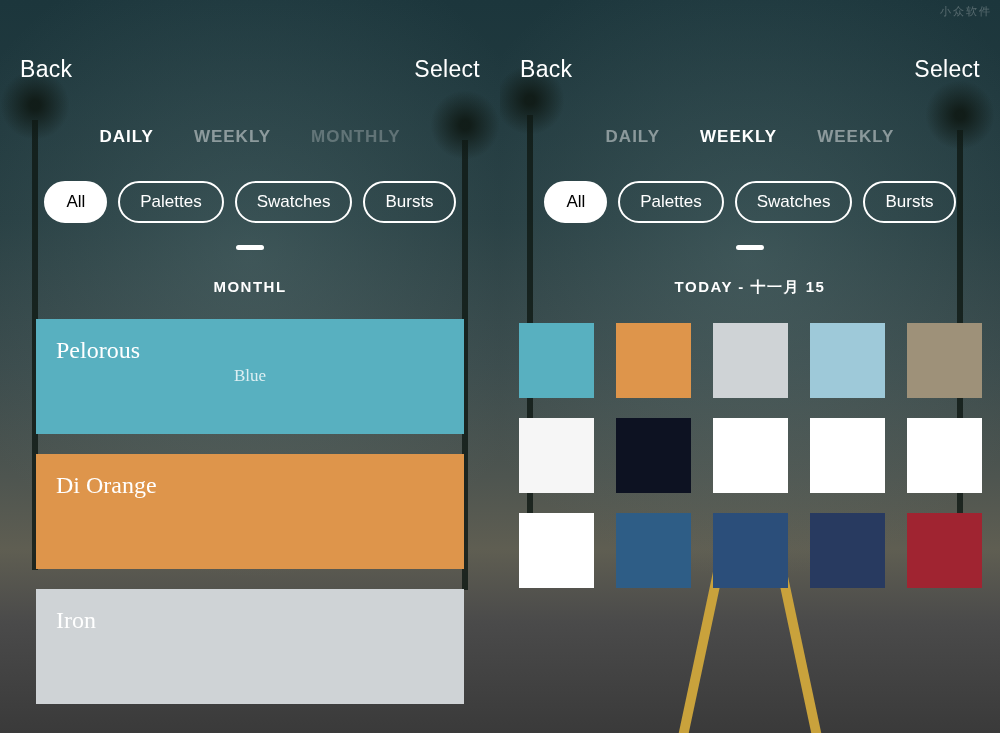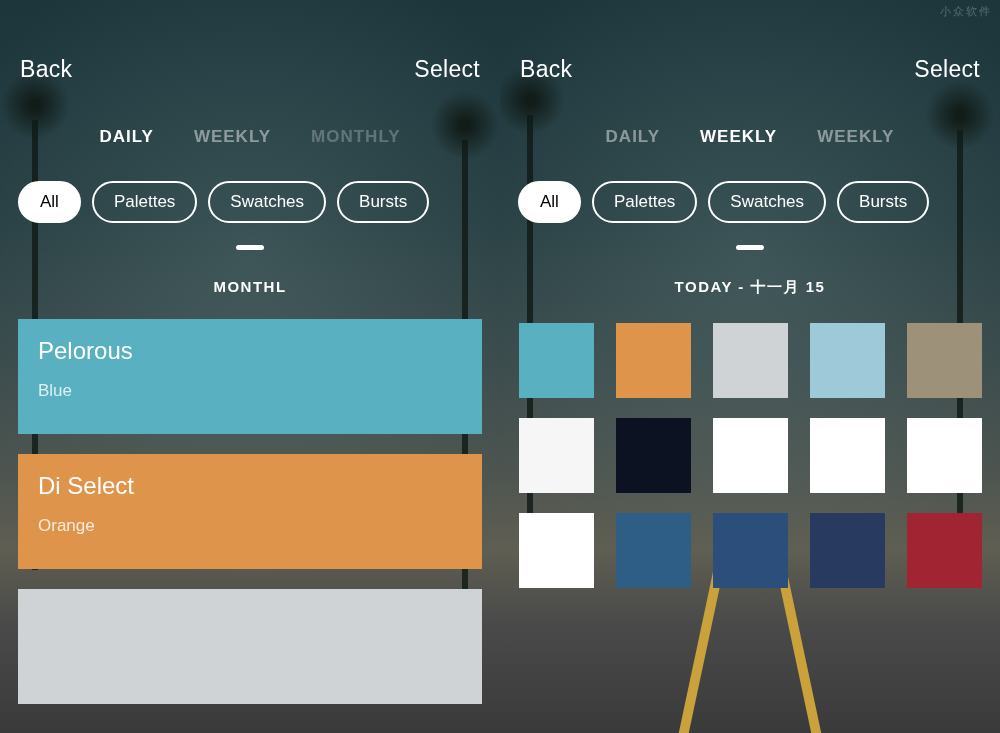--- a/index.html
+++ b/index.html
@@ -93,20 +93,21 @@
       color: rgba(255,255,255,0.45);
     }
     .tab.active {
       color: #fff;
     }
     .tab.dim {
       color: rgba(255,255,255,0.25);
     }
     .filters {
       display: flex;
+      justify-content: center;
       gap: 11px;
       margin-top: 34px;
       padding: 0 18px;
       position: relative;
       z-index: 2;
     }
     .filter-pill {
       border: 2px solid #fff;
       border-radius: 999px;
       padding: 9px 20px;
@@ -134,40 +135,42 @@
       color: #fff;
       font-size: 15px;
       font-weight: 600;
       letter-spacing: 1.5px;
       margin-top: 28px;
       position: relative;
       z-index: 2;
     }
     .color-rows {
       margin-top: 24px;
-      padding: 0 18px;
+      padding: 0 36px;
       display: flex;
       flex-direction: column;
       gap: 20px;
       position: relative;
       z-index: 2;
+      font-family: Liberation Serif, serif;
     }
     .color-row {
       height: 115px;
       padding: 18px 20px 0 20px;
     }
     .color-name {
       font-size: 24px;
       color: #fff;
       font-weight: 400;
     }
     .color-hue {
       font-size: 17px;
       color: rgba(255,255,255,0.8);
-      margin-top: 16px;
+      margin-top: 2px;
+      text-align: center;
     }
     .swatch-grid {
       margin-top: 26px;
       padding: 0 20px;
       display: grid;
       grid-template-columns: repeat(5, 75px);
       grid-auto-rows: 75px;
       gap: 20px 22px;
       justify-content: center;
       position: relative;
@@ -215,24 +218,24 @@
   <div class="handle"></div>
 
   <div class="section-title">MONTHL</div>
 
   <div class="color-rows">
     <div class="color-row" style="background: rgb(88, 176, 192);">
       <div class="color-name">Pelorous</div>
       <div class="color-hue">Blue</div>
     </div>
     <div class="color-row" style="background: rgb(222, 149, 75);">
-      <div class="color-name">Di Select</div>
-      <div class="color-hue">Orange</div>
+      <div class="color-name">Di Orange</div>
     </div>
     <div class="color-row" style="background: rgb(207, 211, 214);">
+      <div class="color-name">Iron</div>
     </div>
   </div>
 </div>
 
 <div class="screen">
   <div class="watermark">小众软件</div>
   <div class="palm" style="left:-15px; top:55px;"></div>
   <div class="palm" style="right:-5px; top:70px;"></div>
   <div class="road-lines">
     <div class="road-line" style="left:150px; bottom:0; width:10px; height:200px; transform:skewX(-12deg);"></div>

